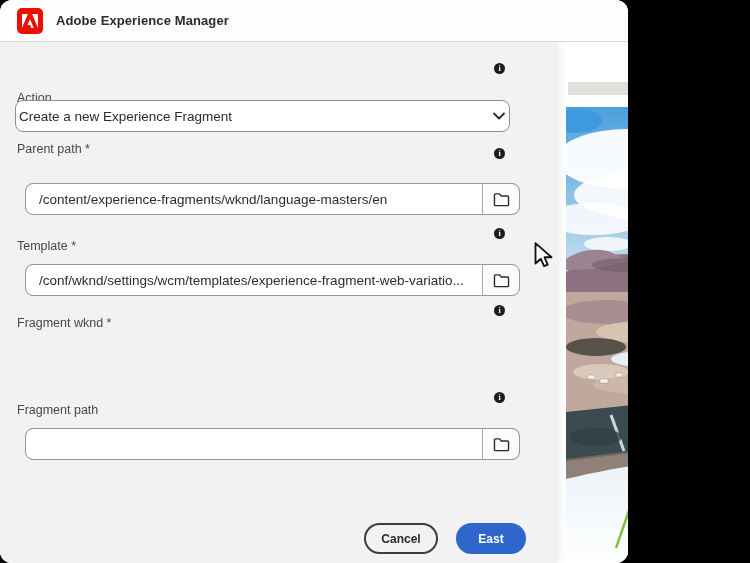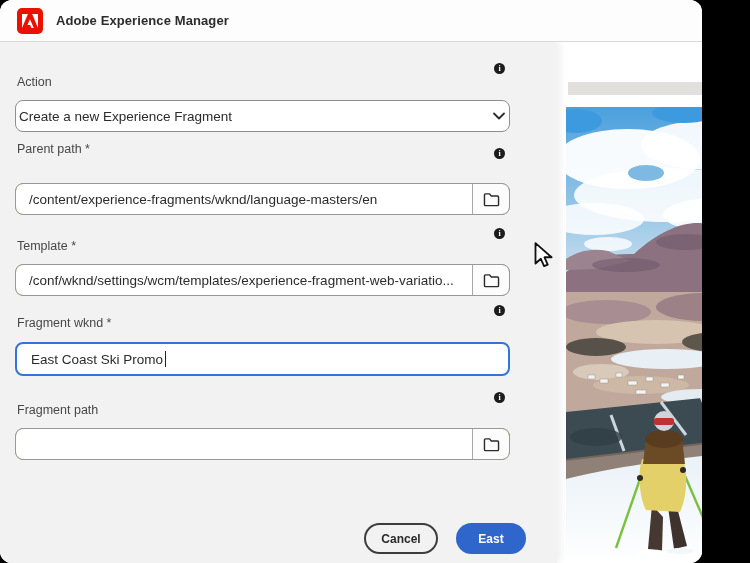--- a/index.html
+++ b/index.html
@@ -1,17 +1,17 @@
 <!DOCTYPE html>
 <html style="--accent: #2e66cc; --logo-red: #eb1000; --focus: #3273de;"><head>
 <meta charset="utf-8">
 <style>
   html,body { margin:0; padding:0; background:#000; }
   body { font-family:"Liberation Sans", sans-serif; -webkit-font-smoothing:antialiased; }
-  .frame { position:relative; width:702px; height:563px; border-radius:12px; overflow:hidden; background:#fff; }
+  .frame { position:relative; width:628px; height:563px; border-radius:12px; overflow:hidden; background:#fff; }
 
   
   .header { position:absolute; top:0; left:0; width:750px; height:41px; background:#fdfdfd;
             border-bottom:1px solid #d8d8d8; display:flex; align-items:center; z-index:5; }
   .logo { width:26px; height:26px; margin-left:17px; background:var(--logo-red,#eb1000);
           border-radius:5px; display:flex; align-items:center; justify-content:center; }
   .logo svg { width:16px; height:14px; fill:#fff; }
   .app-title { margin-left:13px; font-size:13px; font-weight:600; color:#2c2c2c; letter-spacing:.1px; }
 
   
@@ -29,21 +29,21 @@
           background:#1c1c1c; color:#fff; display:flex; align-items:center; justify-content:center; }
   .info::after { content:"i"; font-size:8px; font-weight:bold; font-family:"Liberation Serif", serif; line-height:1; }
   .field-label { position:absolute; left:17px; font-size:12.5px; color:#474747; }
 
   .box { position:absolute; left:15px; width:495px; height:32px; background:#fff;
          border:1px solid #8e8e8e; border-radius:8px; box-sizing:border-box;
          display:flex; align-items:center; font-size:13.5px; color:#2b2b2b; }
   .select { padding:0 3px; justify-content:space-between; cursor:pointer; }
   .select .chev { flex:0 0 auto; }
 
-  .picker { position:absolute; left:15px; width:495px; height:32px; box-sizing:border-box;
+  .picker { position:absolute; left:25px; width:495px; height:32px; box-sizing:border-box;
             border:1px solid #989898; border-radius:8px; background:#4d7c0f; display:flex; overflow:hidden; }
   .pval { flex:1; min-width:0; display:flex; align-items:center; padding:0 13px;
           border-right:1px solid #a8a8a8; font-size:13.5px; color:#2b2b2b;
           white-space:nowrap; overflow:hidden; background:#fff; }
   .pbtn { width:36px; display:flex; align-items:center; justify-content:center; background:#fcfcfc; cursor:pointer; }
 
   .text-box { position:absolute; left:15px; width:495px; height:34px; box-sizing:border-box;
               background:#fff; border:2px solid var(--focus,#3273de); border-radius:8px;
               display:flex; align-items:center; padding:0 14px; font-size:13.5px; color:#2b2b2b; }
   .caret { width:1px; height:16px; background:#222; margin-left:2px; }
@@ -172,21 +172,21 @@
         <circle cx="74" cy="371" r="3" fill="#2f2a26"></circle>
         <circle cx="117" cy="363" r="3" fill="#2f2a26"></circle>
         <ellipse cx="86" cy="446" rx="14" ry="3.5" fill="#ffffff"></ellipse>
         <ellipse cx="114" cy="444" rx="13" ry="3" fill="#f2f7fa"></ellipse>
       </g>
     </svg>
 
     <section class="dialog">
 
       <div class="info" style="top:21px"></div>
-      <div class="field-label" style="top:33px">Action</div>
+      <div class="field-label" style="top:49px">Action</div>
       <div class="box select" style="top:58px">
         <span>Create a new Experience Fragment</span>
         <svg class="chev" width="14" height="10" viewBox="0 0 14 10">
           <polyline points="2,2.5 7,7.5 12,2.5" fill="none" stroke="#2a2a2a" stroke-width="1.8" stroke-linecap="round" stroke-linejoin="round"></polyline>
         </svg>
       </div>
 
       <div class="info" style="top:106px"></div>
       <div class="field-label" style="top:100px">Parent path *</div>
       <div class="picker" style="top:141px">
@@ -208,24 +208,20 @@
         </div>
         <div class="pbtn">
           <svg width="17" height="15" viewBox="0 0 18 16">
             <path d="M1.5,13.5 V3 a1,1 0 0 1 1,-1 h4.4 l1.9,2.2 h6.7 a1,1 0 0 1 1,1 v8.3 a1,1 0 0 1 -1,1 h-13 a1,1 0 0 1 -1,-1 z" fill="none" stroke="#2a2a2a" stroke-width="1.5" stroke-linejoin="round"></path>
           </svg>
         </div>
       </div>
 
       <div class="info" style="top:263px"></div>
       <div class="field-label" style="top:274px">Fragment wknd *</div>
-      <div class="text-box" style="top:300px">
-        <span>East Coast Ski Promo</span>
-        <span class="caret"></span>
-      </div>
 
       <div class="info" style="top:350px"></div>
       <div class="field-label" style="top:361px">Fragment path</div>
       <div class="picker" style="top:386px">
         <div class="pval">
           <span></span>
         </div>
         <div class="pbtn">
           <svg width="17" height="15" viewBox="0 0 18 16">
             <path d="M1.5,13.5 V3 a1,1 0 0 1 1,-1 h4.4 l1.9,2.2 h6.7 a1,1 0 0 1 1,1 v8.3 a1,1 0 0 1 -1,1 h-13 a1,1 0 0 1 -1,-1 z" fill="none" stroke="#2a2a2a" stroke-width="1.5" stroke-linejoin="round"></path>

